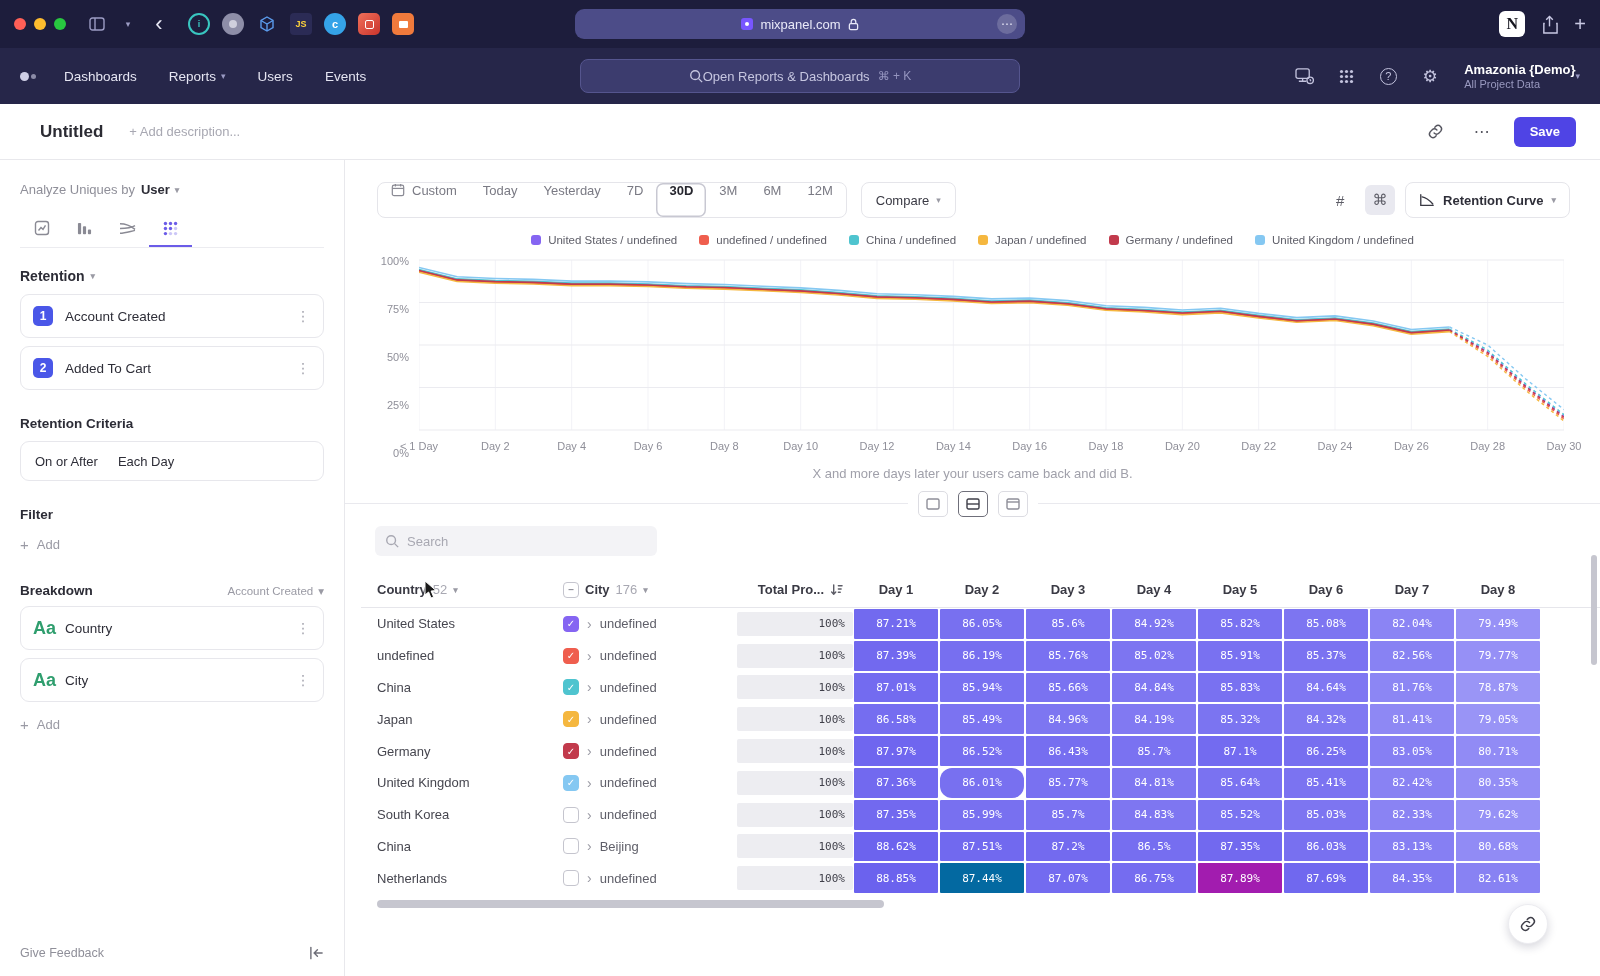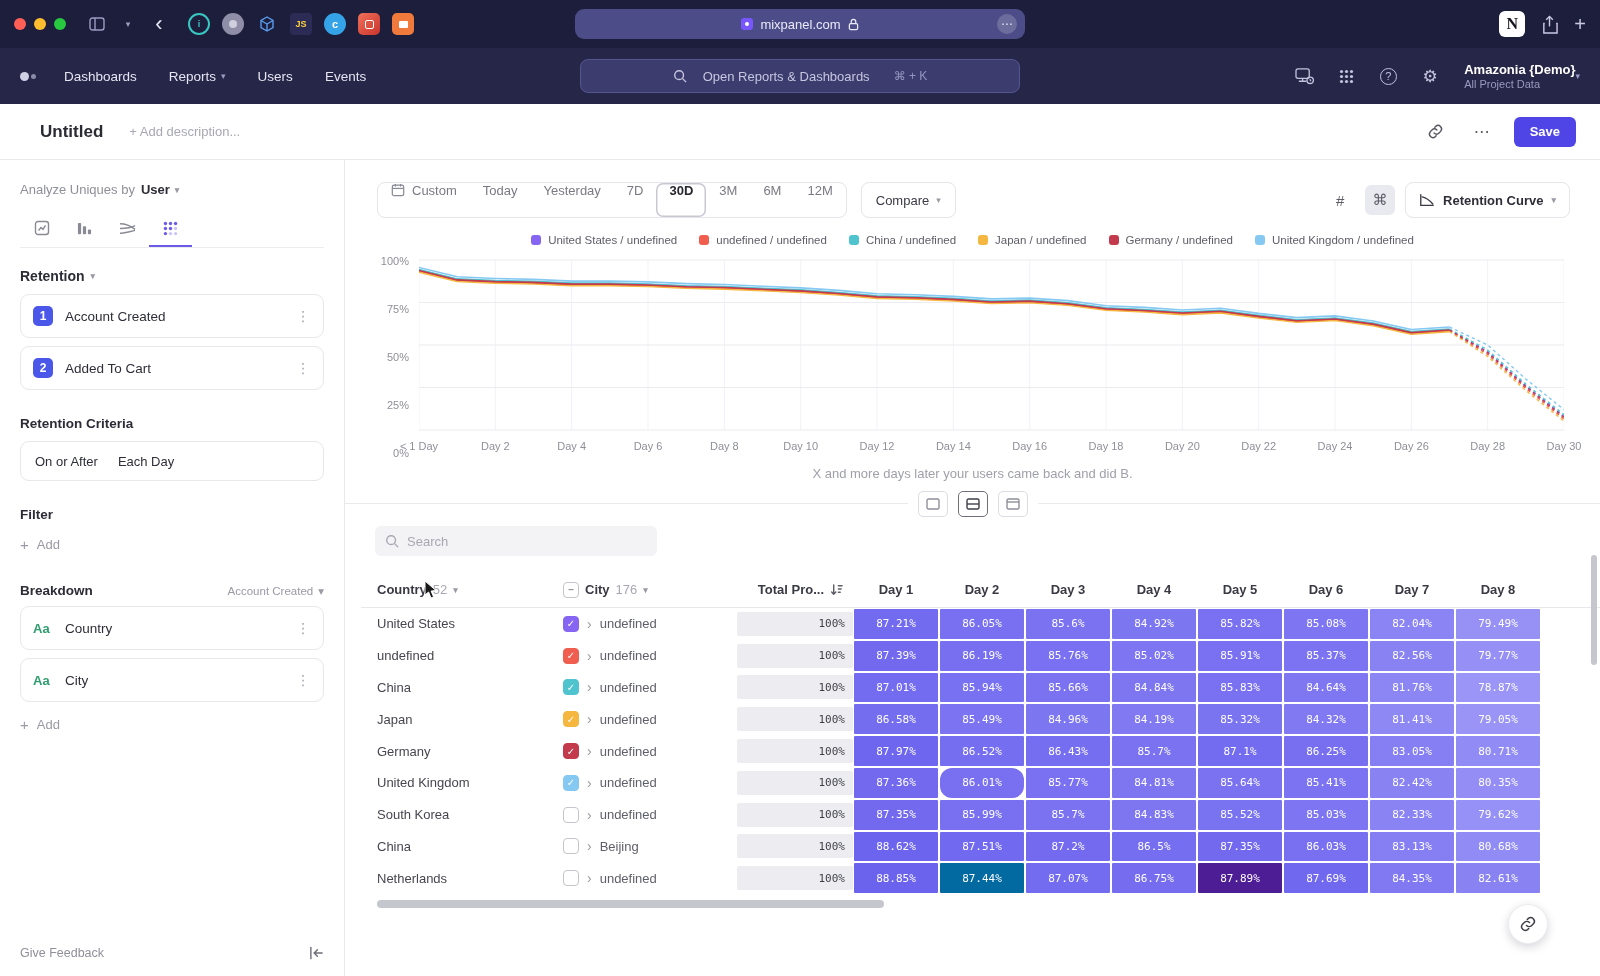--- a/index.html
+++ b/index.html
@@ -25,21 +25,21 @@
 
   
   .nav { height:56px; background:#262649; display:flex; align-items:center; padding:0 20px; position:relative; color:#e9e9f4; }
   .logo { display:flex; align-items:flex-end; gap:2px; margin-right:28px; }
   .logo i { display:block; border-radius:50%; background:#cfcfe6; }
   .logo i:nth-child(1){ width:9px; height:9px; }
   .logo i:nth-child(2){ width:5px; height:5px; opacity:.6; margin-bottom:2px;}
   .nav-items { display:flex; align-items:center; gap:32px; }
   .nav-item { font-size:13.5px; color:#e5e5f2; display:flex; align-items:center; gap:5px; cursor:default; }
   .nav-item .chev { font-size:9px; color:#9a9ac4; }
-  .nav-search { position:absolute; left:50%; transform:translateX(-50%); width:440px; height:34px; background:#3c3c6e; border:1px solid #55558e; border-radius:8px; display:flex; align-items:center; justify-content:center; gap:16px; color:#c6c6e0; font-size:13px; }
+  .nav-search { position:absolute; left:50%; transform:translateX(-50%); width:440px; height:34px; background:#3c3c6e; border:1px solid #55558e; border-radius:8px; display:flex; align-items:center; justify-content:center; gap:0; color:#c6c6e0; font-size:13px; }
   .nav-search .sc { color:#9595bf; font-size:12px; margin-left:8px; }
   .nav-right { margin-left:auto; display:flex; align-items:center; gap:18px; }
   .nav-ic { width:24px; height:24px; display:flex; align-items:center; justify-content:center; color:#c3c3de; font-size:15px; }
   .help-ic { width:17px; height:17px; border:1.4px solid #c3c3de; border-radius:50%; font-size:11px; display:flex; align-items:center; justify-content:center; }
   .project { display:flex; align-items:center; gap:0; margin-left:4px; }
   .pname { font-size:13px; font-weight:bold; color:#fff; line-height:1.25; }
   .pscope { font-size:11px; color:#9a9ac0; }
   .project .chev { font-size:9px; color:#9a9ac4; }
 
   
@@ -65,21 +65,21 @@
   .step-badge { width:20px; height:20px; border-radius:5px; background:#4a57e8; color:#fff; font-size:12px; font-weight:bold; display:flex; align-items:center; justify-content:center; flex:none; }
   .step-label, .bd-label { font-size:13.5px; color:#2e2e38; font-weight:500; flex:1; }
   .dots { color:#a3a3ad; font-size:14px; letter-spacing:1px; }
   .sec-title { margin:26px 20px 10px; font-size:13.5px; font-weight:bold; color:#2c2c36; display:block; }
   .criteria-card { margin:8px 20px; border:1px solid #e7e7ec; border-radius:9px; height:40px; display:flex; align-items:center; padding:0 14px; gap:20px; font-size:13px; color:#2e2e38; font-weight:500; }
   .add-row { margin:14px 20px 0; display:flex; align-items:center; gap:8px; color:#9a9aa4; font-size:13px; }
   .add-row .plus { font-size:15px; }
   .sec-row { margin:30px 20px 6px; display:flex; align-items:center; justify-content:space-between; }
   .sec-row .sec-title { margin:0; }
   .bd-ctx { display:flex; align-items:center; gap:5px; font-size:11.5px; color:#9a9aa4; }
-  .aa-badge { color:#2f9e6e; font-size:13px; font-weight:bold; flex:none; width:20px; }
+  .aa-badge { color:#2f9e6e; font-size:18px; font-weight:bold; flex:none; width:20px; }
   .sidebar-bottom { position:absolute; bottom:16px; left:20px; right:20px; display:flex; align-items:center; justify-content:space-between; color:#8f8f99; font-size:12.5px; }
 
   main { flex:1; position:relative; background:#fff; min-width:0; }
   .controls { margin:22px 30px 0 32px; display:flex; align-items:center; }
   .range-group { display:flex; border:1px solid #e5e5ea; border-radius:8px; height:36px; align-items:stretch; background:#fff; }
   .range-btn { display:flex; align-items:flex-start; gap:7px; padding:0 13px; font-size:13px; color:#7a7a84; cursor:default; }
   .range-btn.selected { box-shadow:inset 0 0 0 1.5px #c8c8d2; border-radius:7px; color:#26262e; font-weight:bold; }
   .compare-btn { margin-left:14px; display:flex; align-items:center; gap:7px; border:1px solid #e5e5ea; border-radius:8px; height:36px; padding:0 14px; font-size:13px; color:#3a3a44; font-weight:500; }
   .compare-btn .chev, .charttype-btn .chev { font-size:9px; color:#9a9aa4; }
   .ctrl-right { margin-left:auto; display:flex; align-items:center; gap:10px; }
@@ -884,21 +884,21 @@
             <div class="td-day">
               <div class="dcell" style="background: #0369a1;">87.44%</div>
             </div>
             <div class="td-day">
               <div class="dcell" style="background: rgb(115, 107, 240);">87.07%</div>
             </div>
             <div class="td-day">
               <div class="dcell" style="background: rgb(117, 108, 240);">86.75%</div>
             </div>
             <div class="td-day">
-              <div class="dcell" style="background: #4c1d95;">87.89%</div>
+              <div class="dcell" style="background: #a21caf;">87.89%</div>
             </div>
             <div class="td-day">
               <div class="dcell" style="background: rgb(112, 104, 239);">87.69%</div>
             </div>
             <div class="td-day">
               <div class="dcell" style="background: rgb(128, 121, 242);">84.35%</div>
             </div>
             <div class="td-day">
               <div class="dcell" style="background: rgb(136, 130, 243);">82.61%</div>
             </div>

